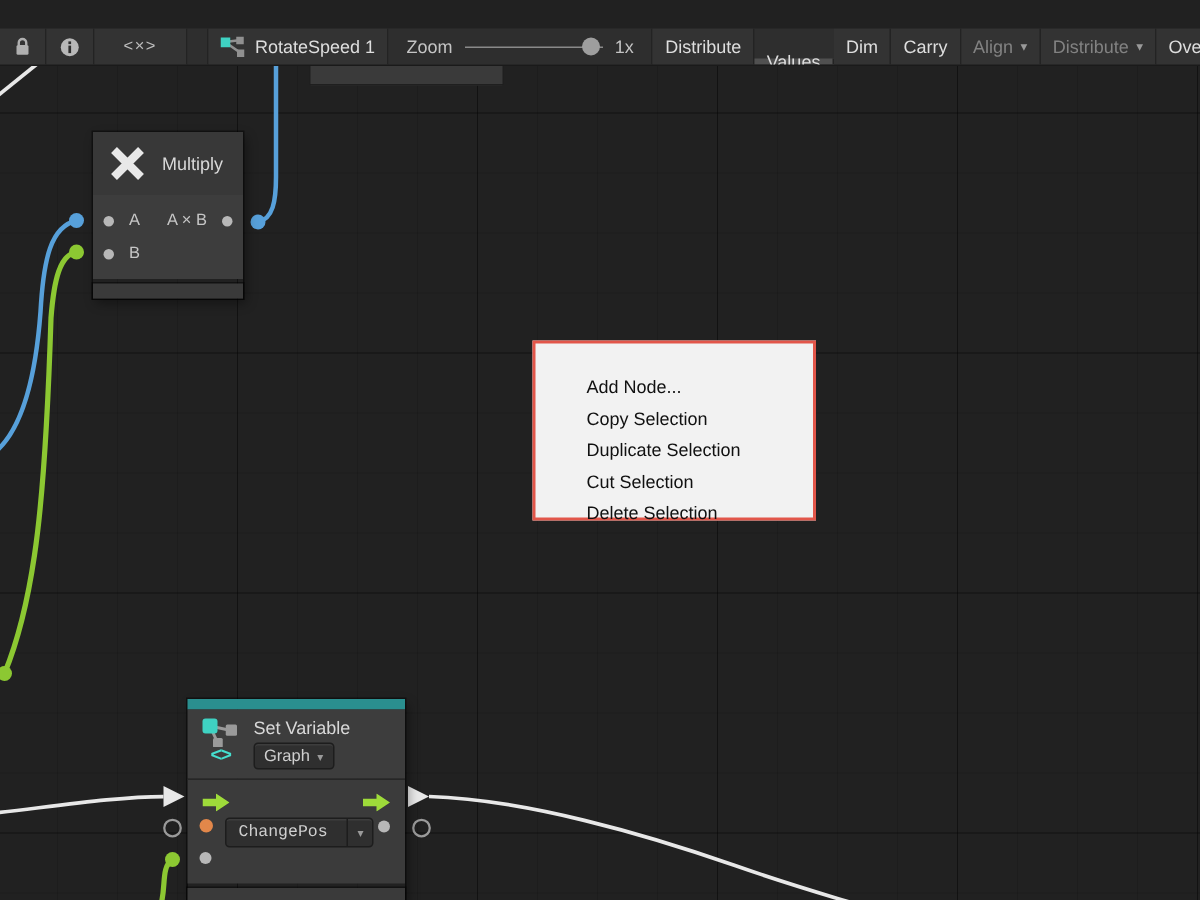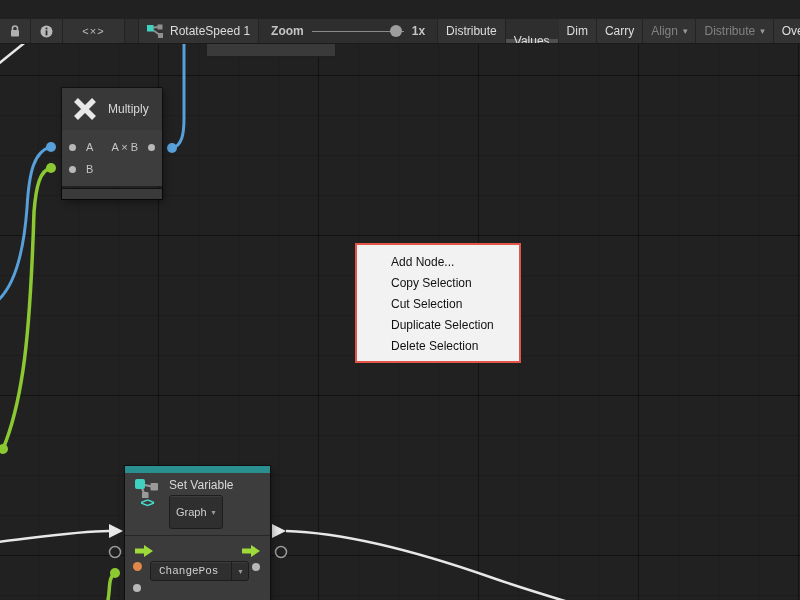--- a/index.html
+++ b/index.html
@@ -14,21 +14,21 @@
   .win-controls span { cursor:default; line-height:1; }
 
   
   .toolbar { position:absolute; top:19px; left:0; width:800px; height:25px; background:#2e2e2e; border-bottom:1px solid #1a1a1a; display:flex; align-items:stretch; z-index:5; overflow:hidden; white-space:nowrap; }
   .tb-btn { display:flex; align-items:center; justify-content:center; padding:0 8px; color:#dedede; font-size:12px; background:#333333; border-right:1px solid #232323; flex:none; }
   .tb-btn.icon-btn { padding:0 9px; }
   .tb-btn.active { background:#505050;margin-top:20px; }
   .tb-btn.disabled { color:#828282;text-align:right; }
   .tb-btn .caret { font-size:9px; margin-left:5px; color:#9a9a9a; }
   .tb-spacer { width:14px; flex:none; background:#2e2e2e; border-right:1px solid #232323; }
-  .tb-zoom { display:flex; align-items:center; gap:8px; padding:0 12px; color:#c4c4c4; font-size:12px; background:#2e2e2e; border-right:1px solid #232323; flex:none;font-weight:bold; }
+  .tb-zoom { display:flex; align-items:center; gap:8px; padding:0 12px; color:#c4c4c4; font-size:12px; background:#2e2e2e; border-right:1px solid #232323; flex:none; }
   .zoom-track { position:relative; width:92px; height:12px; }
   .zoom-track::before { content:""; position:absolute; left:0; right:0; top:6px; height:1px; background:#8a8a8a; }
   .zoom-handle { position:absolute; right:2px; top:0; width:12px; height:12px; border-radius:50%; background:#9e9e9e; }
   .code-glyph { font-size:11px; letter-spacing:1px; color:#bdbdbd; }
 
   
   .canvas { position:absolute; top:44px; left:0; width:800px; height:556px; background-color:#212121; overflow:hidden;
     background-image:
       repeating-linear-gradient(to right, rgba(0,0,0,0.38) 0 1px, transparent 1px 160px),
       repeating-linear-gradient(to bottom, rgba(0,0,0,0.38) 0 1px, transparent 1px 160px),
@@ -54,31 +54,31 @@
   .port-row .grow { flex:1; }
 
   
   .setvar { left:125px; top:422px; width:145px; }
   .setvar .strip { height:7px; background:#2a8f8f; }
   .setvar .hdr { background:#3d3d3d; display:flex; padding:5px 8px 6px 8px; gap:8px; }
   .setvar .icon-col { width:28px; display:flex; flex-direction:column; align-items:center; }
   .setvar .vtag { font-size:13px; font-weight:bold; color:#45e0d0; letter-spacing:-1px; line-height:10px; }
   .setvar .hdr-col { display:flex; flex-direction:column; gap:3px; }
   .setvar .title { color:#d8d8d8; font-size:12px; }
-  .dropdown { display:inline-flex; align-items:center; background:#2f2f2f; border:1px solid #1d1d1d; border-radius:3px; color:#cfcfcf; font-size:11px; height:18px; padding:16px 6px; gap:5px; width:max-content; box-shadow:inset 0 1px 0 rgba(255,255,255,0.07); }
+  .dropdown { display:inline-flex; align-items:center; background:#2f2f2f; border:1px solid #1d1d1d; border-radius:3px; color:#cfcfcf; font-size:11px; height:18px; padding:0 6px; gap:5px; width:max-content; box-shadow:inset 0 1px 0 rgba(255,255,255,0.07); }
   .dropdown .caret { font-size:8px; color:#9a9a9a; }
   .setvar .body { position:relative; background:#3b3b3b; height:70px; border-top:1px solid #262626; }
   .exec-arrow { position:absolute; width:18px; height:12px; }
   .var-dd { position:absolute; left:25px; top:25px; height:20px; padding:0; }
   .var-dd .label { padding:0 8px;font-family:Liberation Mono, monospace; }
   .var-dd .caret-cell { display:flex; align-items:center; justify-content:center; width:17px; align-self:stretch; border-left:1px solid #1d1d1d; }
   .pdot { position:absolute; border-radius:50%; }
 
   
-  .ctx-menu { position:absolute; left:355px; top:199px; width:166px; height:120px; background:#f2f2f2; border:2px solid #e2564a; z-index:4; padding-top:7px; }
+  .ctx-menu { position:absolute; left:355px; top:183px; width:189px; height:120px; background:#f2f2f2; border:2px solid #e2564a; z-index:4; padding-top:19px; }
   .ctx-item { height:21px; line-height:21px; padding-left:34px; font-size:12px; color:#111111; }
 </style>
 </head>
 <body>
 
 <div class="screen">
 
 
   <div class="toolbar">
     <div class="tb-btn icon-btn">
@@ -230,19 +230,19 @@
         </span>
         <span class="pdot" style="left:127px; top:27px; width:8px; height:8px; background:#b8b8b8;"></span>
         <span class="pdot" style="left:8px; top:48px; width:8px; height:8px; background:#b8b8b8;"></span>
       </div>
       <div class="node-footer"></div>
     </div>
 
     <div class="ctx-menu">
       <div class="ctx-item">Add Node...</div>
       <div class="ctx-item">Copy Selection</div>
+      <div class="ctx-item">Duplicate Selection</div>
       <div class="ctx-item">Cut Selection</div>
-      <div class="ctx-item">Duplicate Selection</div>
       <div class="ctx-item">Delete Selection</div>
     </div>
 
   </div>
 </div>
 
 </body></html>

